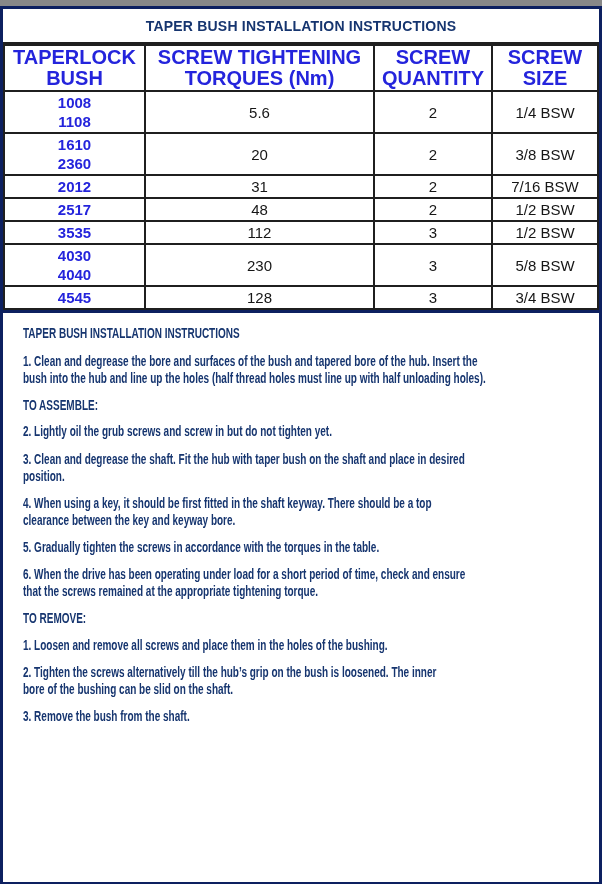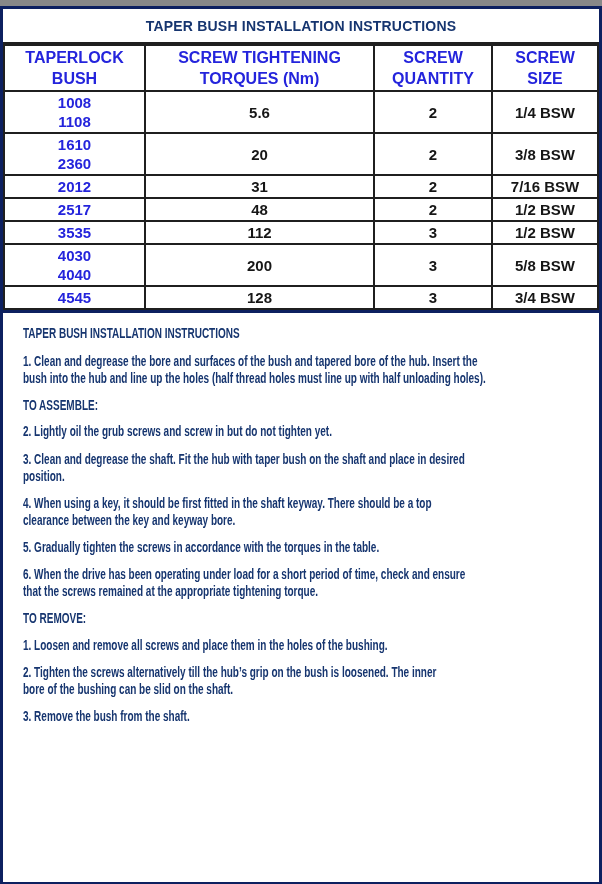--- a/index.html
+++ b/index.html
@@ -45,33 +45,33 @@
   table.torque-table td {
     border: 2px solid var(--grid-black);
     text-align: center;
     vertical-align: middle;
     white-space: pre-line;
     padding: 1px 2px;
   }
   table.torque-table thead th {
     color: var(--header-blue);
     font-weight: bold;
-    font-size: 16px;
+    font-size: 20px;
     line-height: 21px;
     height: 46px;
   }
   td.bush {
     color: var(--header-blue);
     font-weight: bold;
     font-size: 15px;
     line-height: 19px;
   }
   td.val {
     color: #161616;
-    font-weight: bold;
+    font-weight: normal;
     font-size: 15px;
     line-height: 19px;
   }
   .instructions {
     flex: 1 1 auto;
     border-top: 3px solid var(--navy-border);
     padding: 13px 10px 0 20px;
     overflow: hidden;
   }
   .instructions-inner {
@@ -148,21 +148,21 @@
       </tr>
       <tr>
         <td class="bush">3535</td>
         <td class="val">112</td>
         <td class="val">3</td>
         <td class="val">1/2 BSW</td>
       </tr>
       <tr>
         <td class="bush">4030
 4040</td>
-        <td class="val">200</td>
+        <td class="val">230</td>
         <td class="val">3</td>
         <td class="val">5/8 BSW</td>
       </tr>
       <tr>
         <td class="bush">4545</td>
         <td class="val">128</td>
         <td class="val">3</td>
         <td class="val">3/4 BSW</td>
       </tr>
     </tbody>

